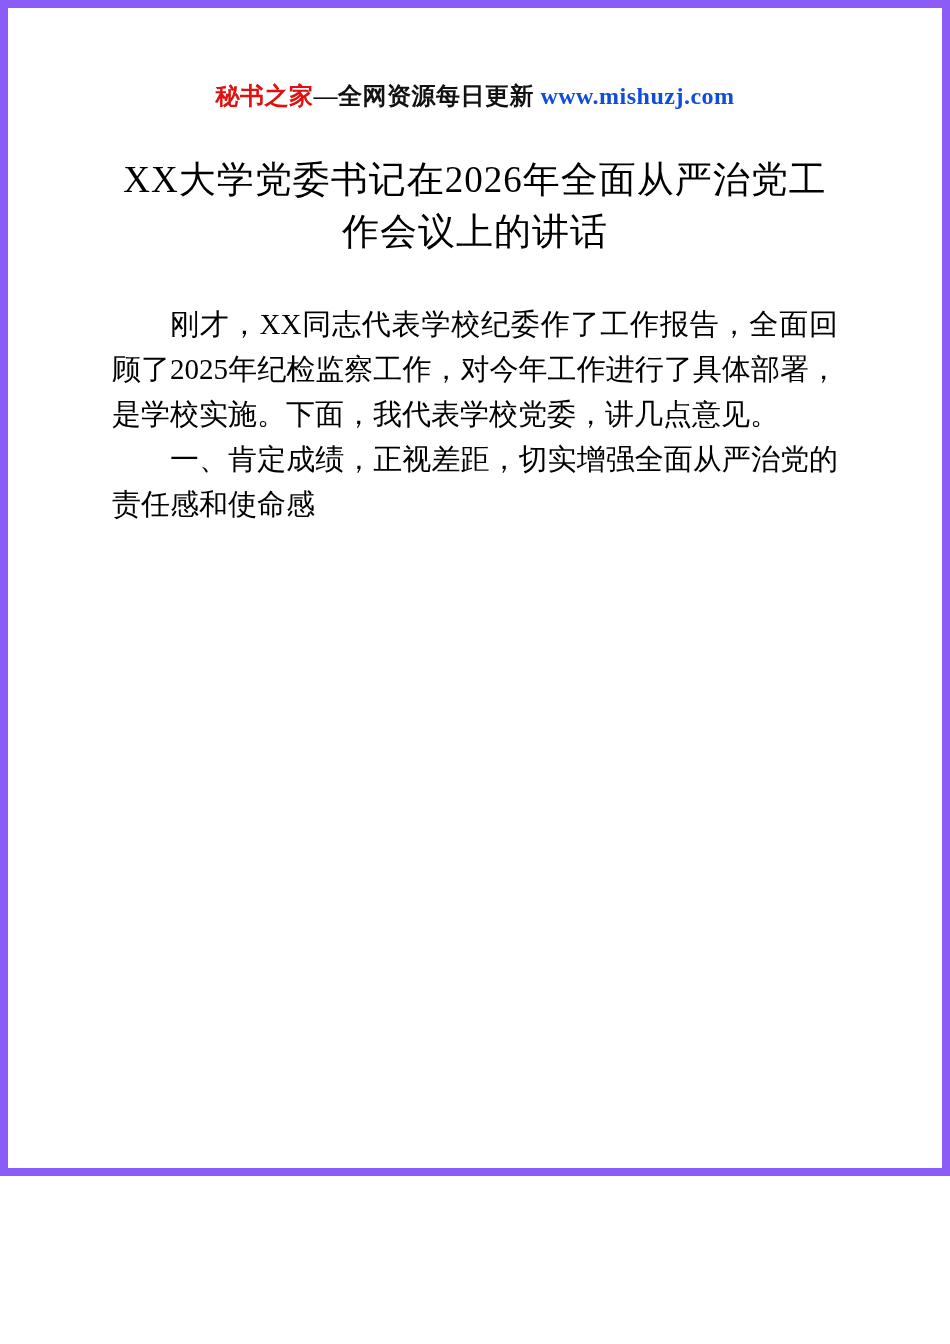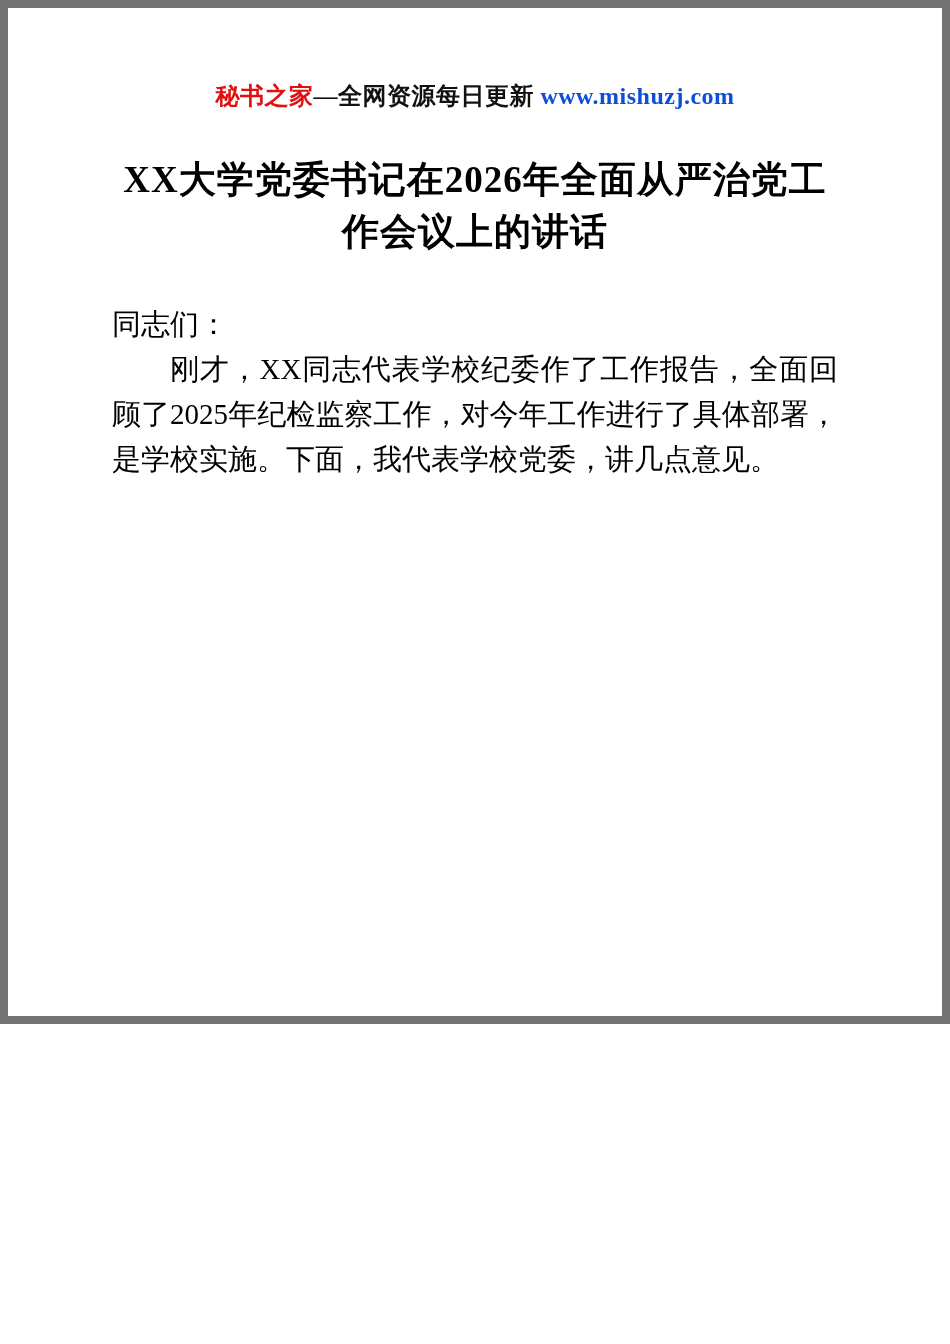--- a/index.html
+++ b/index.html
@@ -4,22 +4,22 @@
 <style>
   * { margin: 0; padding: 0; box-sizing: border-box; }
   html, body { background: #ffffff; }
   body {
     width: 950px;
     font-family: "Liberation Serif", "DejaVu Serif", serif;
     color: #000000;
   }
   .frame {
     width: 950px;
-    height: 1024px;
-    border: 8px solid #737373;
+    height: 1176px;
+    border: 8px solid #8b5cf6;
     background: #ffffff;
     overflow: hidden;
   }
   .page-inner {
     padding: 72px 104px 0 104px;
   }
   .header-banner {
     text-align: center;
     font-size: 24px;
     font-weight: bold;
@@ -29,21 +29,21 @@
   .brand { color: #e01010; }
   .tagline { color: #111111; }
   .site-url {
     color: #0f4ed8;
     text-decoration: none;
   }
   .doc-title {
     margin-top: 42px;
     text-align: center;
     font-size: 37px;
-    font-weight: bold;
+    font-weight: normal;
     line-height: 52px;
     letter-spacing: 1px;
   }
   .doc-body {
     margin-top: 44px;
     font-size: 29px;
     line-height: 45px;
     text-align: justify;
     text-justify: inter-ideograph;
   }
@@ -56,18 +56,18 @@
 <div class="frame">
   <div class="page-inner">
 
     <div class="header-banner">
       <span class="brand">秘书之家</span><span class="tagline">—全网资源每日更新 </span><a class="site-url" href="#">www.mishuzj.com</a>
     </div>
 
     <h1 class="doc-title">XX大学党委书记在2026年全面从严治党工作会议上的讲话</h1>
 
     <div class="doc-body">
-      <p class="para flush">同志们：</p>
       <p class="para">刚才，XX同志代表学校纪委作了工作报告，全面回顾了2025年纪检监察工作，对今年工作进行了具体部署，是学校实施。下面，我代表学校党委，讲几点意见。</p>
+      <p class="para">一、肯定成绩，正视差距，切实增强全面从严治党的责任感和使命感</p>
     </div>
 
   </div>
 </div>
 
 </body></html>

